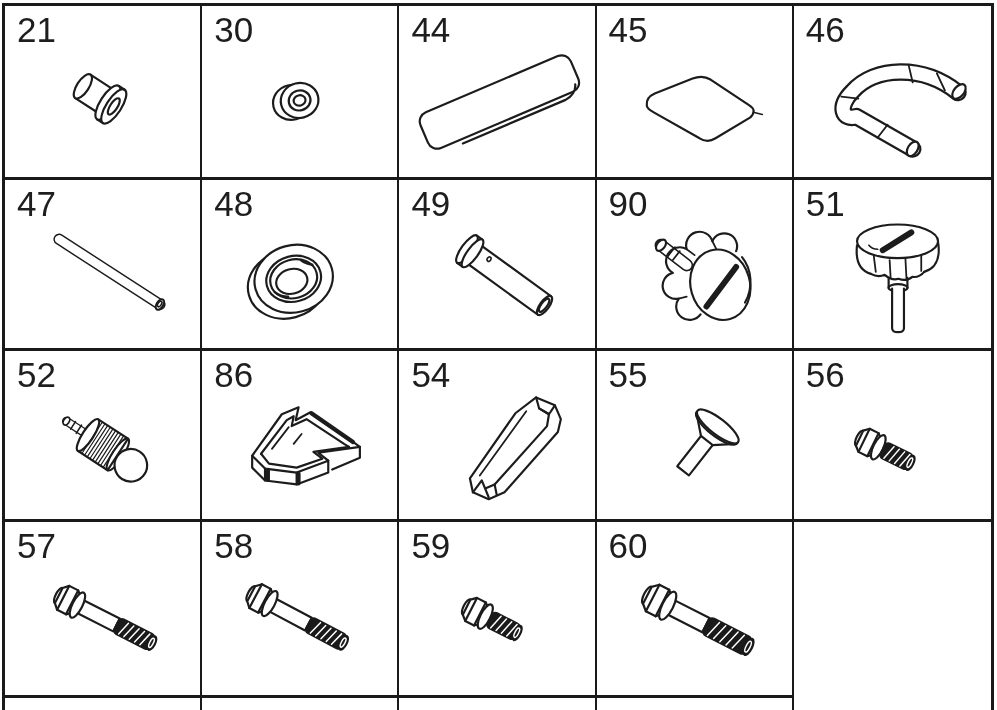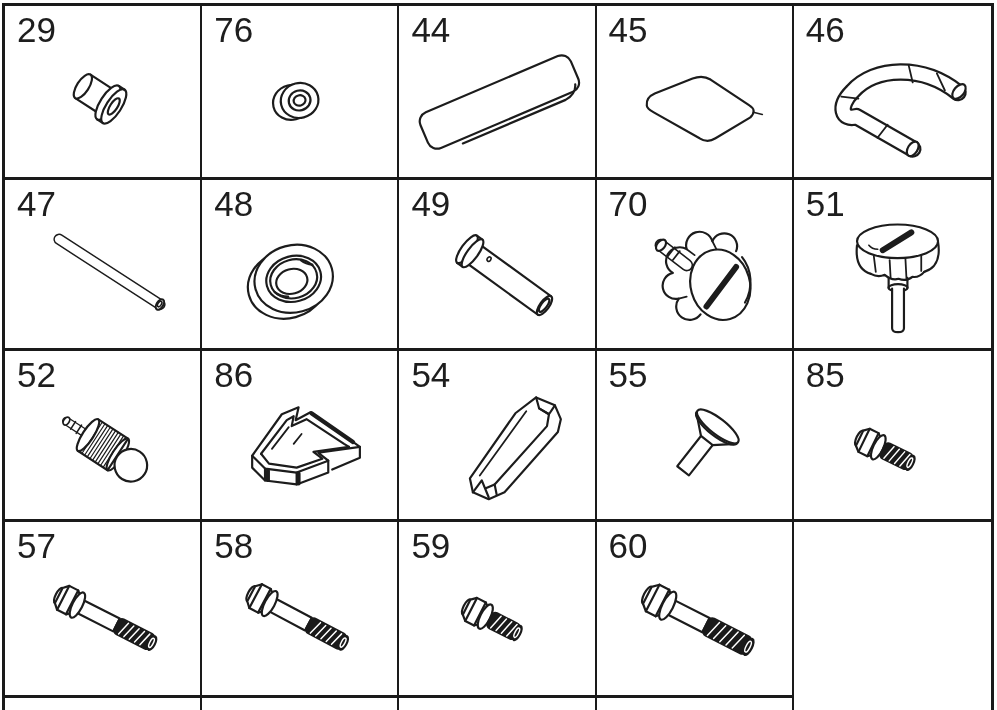--- a/index.html
+++ b/index.html
@@ -23,35 +23,35 @@
   .h{stroke:#ffffff;stroke-width:1.5;fill:none;}
   .to{stroke:#1c1c1c;fill:none;}
 </style>
 </head>
 <body>
 
 <div class="sheet">
 <div class="grid">
 
   <div class="cell">
-    <div class="num">29</div>
+    <div class="num">21</div>
     <svg class="art" viewBox="0 0 196 170">
       <g transform="translate(100,94) rotate(33)">
         <path class="s" d="M -26 -14 L 2 -14 M -26 14 L 2 14"></path>
         <ellipse class="s w" cx="-26" cy="0" rx="6" ry="14"></ellipse>
         <ellipse class="s w" cx="4" cy="0" rx="7.5" ry="20"></ellipse>
         <ellipse class="s w" cx="11" cy="0" rx="7.5" ry="20"></ellipse>
         <path class="s" d="M 4 -20 L 11 -20 M 4 20 L 11 20"></path>
         <ellipse class="s" cx="11" cy="0" rx="3.6" ry="9.5"></ellipse>
       </g>
     </svg>
   </div>
 
   <div class="cell">
-    <div class="num">76</div>
+    <div class="num">30</div>
     <svg class="art" viewBox="0 0 196 170">
       <g transform="translate(98,94) rotate(-14)">
         <ellipse class="s w" cx="-8" cy="0" rx="19" ry="17.5"></ellipse>
         <ellipse class="s w" cx="0" cy="0" rx="19" ry="17.5"></ellipse>
         <ellipse class="s" cx="0" cy="0" rx="11" ry="10"></ellipse>
         <ellipse class="s" cx="0" cy="0" rx="6" ry="5.2"></ellipse>
       </g>
     </svg>
   </div>
 
@@ -118,21 +118,21 @@
         <ellipse class="s" cx="96.5" cy="0" rx="3" ry="8"></ellipse>
         <ellipse class="s w" cx="0" cy="0" rx="5.5" ry="17"></ellipse>
         <path class="s" d="M 0 -17 L 7 -17 M 0 17 L 7 17"></path>
         <ellipse class="s w" cx="7" cy="0" rx="5.5" ry="17"></ellipse>
         <ellipse class="s" style="stroke-width:1.6" cx="24" cy="-5" rx="1.8" ry="2.4"></ellipse>
       </g>
     </svg>
   </div>
 
   <div class="cell">
-    <div class="num">70</div>
+    <div class="num">90</div>
     <svg class="art" viewBox="0 0 196 170">
       <g transform="translate(112,102)">
         <path class="to" style="stroke-width:13" d="M -22 -16 L -48 -36"></path>
         <path style="stroke:#ffffff;stroke-width:9.8;fill:none" d="M -22 -16 L -48 -36"></path>
         <ellipse class="s w" transform="rotate(38 -48 -36)" cx="-48" cy="-36" rx="4" ry="6.5"></ellipse>
         <path class="s" style="stroke-width:1.8" d="M -41 -25 L -34 -34 M -36 -21 L -29 -30"></path>
         <path class="s" d="M 28 -30 A 13 13 0 0 0 4 -40 A 13 13 0 0 0 -22 -32 A 13 13 0 0 0 -36 -8 A 13 13 0 0 0 -30 18 A 13 13 0 0 0 -8 34"></path>
         <path class="s" style="stroke-width:1.8" d="M 4 -40 L 8 -32 M -22 -32 L -14 -26 M -30 18 L -22 16"></path>
         <ellipse class="s w" transform="rotate(-16 12 4)" cx="12" cy="4" rx="30" ry="36"></ellipse>
         <path class="s" d="M 34 -24 A 30 36 0 0 1 37 22"></path>
@@ -206,21 +206,21 @@
       <g transform="translate(103,100) rotate(38)">
         <path class="s w" d="M -7.5 -12 L -7.5 27 L 7.5 27 L 7.5 -12 Z"></path>
         <ellipse class="s w" cx="0" cy="-30" rx="26" ry="8"></ellipse>
         <path class="s" d="M -26 -28.5 A 26 8.4 0 0 0 26 -28.5"></path>
         <path class="s" d="M -25.5 -27.5 L -7.5 -12 M 25.5 -27.5 L 7.5 -12"></path>
       </g>
     </svg>
   </div>
 
   <div class="cell">
-    <div class="num">85</div>
+    <div class="num">56</div>
     <svg class="art" viewBox="0 0 196 170">
       <g transform="translate(97,104) rotate(26)">
         <ellipse class="s w" cx="-36" cy="0" rx="3.2" ry="8.5"></ellipse>
         <path class="s w" d="M -36 -8.5 L -31 -13 L -21 -13 L -16 -8.5 L -16 8.5 L -21 13 L -31 13 L -36 8.5 Z"></path>
         <path class="s" d="M -31 -13 L -31 13 M -21 -13 L -21 13"></path>
         <ellipse class="s w" cx="-15" cy="0" rx="5" ry="13.5"></ellipse>
         <rect class="d" x="-10" y="-8.5" width="31" height="17" rx="4"></rect>
         <path class="h" d="M -5 7.5 L -1 -7.5 M 1 7.5 L 5 -7.5 M 7 7.5 L 11 -7.5 M 13 7.5 L 17 -7.5"></path>
         <ellipse class="d" cx="21" cy="0" rx="3.2" ry="8"></ellipse>
         <ellipse class="h" cx="20.5" cy="0" rx="1.8" ry="5.2"></ellipse>

